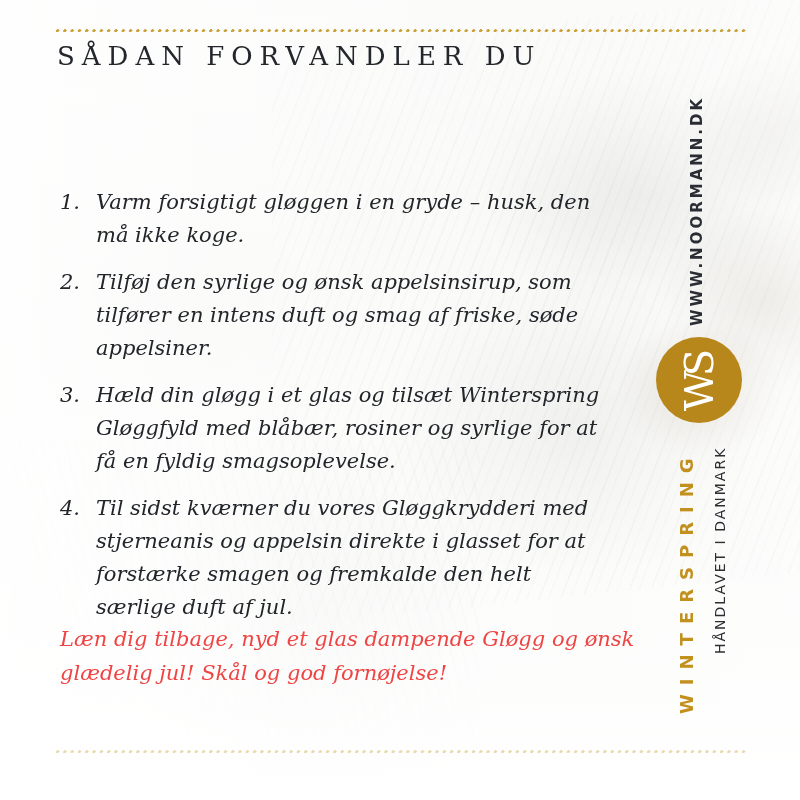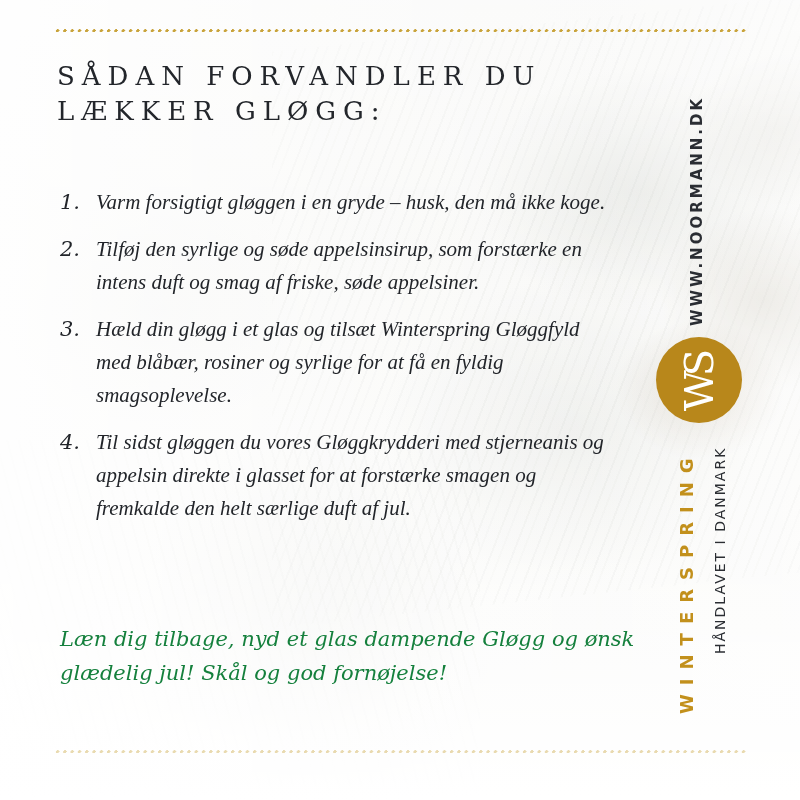--- a/index.html
+++ b/index.html
@@ -42,36 +42,36 @@
   
   .dots{
     position:absolute;left:55px;right:52px;height:6px;
     background-image:radial-gradient(1.6px circle at 2.7px 2.7px, #c9a43c 98%, rgba(201,164,60,0));
     background-size:7.3px 6px;background-repeat:repeat-x;
   }
   .dots-top{top:28px;}
   .dots-bottom{top:749px;opacity:.4;}
   
   .heading{
-    position:absolute;left:57px;top:59px;
+    position:absolute;left:57px;top:39px;
     color:#23262b;font-size:26px;line-height:35px;
     letter-spacing:7px;font-weight:400;
   }
   
   .steps{
     position:absolute;left:60px;top:186px;width:552px;
     font-style:italic;font-size:21px;line-height:33px;color:#22252a;
   }
   .step{display:flex;margin-bottom:14px;}
   .step-num{flex:none;width:36px;}
-  .step-text{flex:1;font-family:Liberation Serif, serif;}
+  .step-text{flex:1;}
   
   .closing{
     position:absolute;left:60px;top:622px;width:612px;
-    font-style:italic;font-size:21px;line-height:34px;color:#15803d;
+    font-style:italic;font-size:21px;line-height:34px;color:#ef4444;
   }
   
   .vtext{
     position:absolute;
     writing-mode:vertical-rl;transform:rotate(180deg);
     font-family:"DejaVu Sans", sans-serif;
     white-space:nowrap;
   }
   .website{
     left:688px;top:72px;height:254px;width:22px;
@@ -104,39 +104,38 @@
 
   <div class="bg-photo"></div>
   <div class="bg-needles"></div>
   <div class="bg-needles-low"></div>
   <div class="bg-veil"></div>
 
   <div class="dots dots-top"></div>
 
   <div class="heading">
     <div>SÅDAN FORVANDLER DU</div>
-    <div>LÆKKER GLØGG:</div>
   </div>
 
   <div class="steps">
     <div class="step">
       <span class="step-num">1.</span>
       <span class="step-text">Varm forsigtigt gløggen i en gryde – husk, den må ikke koge.</span>
     </div>
     <div class="step">
       <span class="step-num">2.</span>
-      <span class="step-text">Tilføj den syrlige og søde appelsinsirup, som forstærke en intens duft og smag af friske, søde appelsiner.</span>
+      <span class="step-text">Tilføj den syrlige og ønsk appelsinsirup, som tilfører en intens duft og smag af friske, søde appelsiner.</span>
     </div>
     <div class="step">
       <span class="step-num">3.</span>
       <span class="step-text">Hæld din gløgg i et glas og tilsæt Winterspring Gløggfyld med blåbær, rosiner og syrlige for at få en fyldig smagsoplevelse.</span>
     </div>
     <div class="step">
       <span class="step-num">4.</span>
-      <span class="step-text">Til sidst gløggen du vores Gløggkrydderi med stjerneanis og appelsin direkte i glasset for at forstærke smagen og fremkalde den helt særlige duft af jul.</span>
+      <span class="step-text">Til sidst kværner du vores Gløggkrydderi med stjerneanis og appelsin direkte i glasset for at forstærke smagen og fremkalde den helt særlige duft af jul.</span>
     </div>
   </div>
 
   <div class="closing">Læn dig tilbage, nyd et glas dampende Gløgg og ønsk glædelig jul! Skål og god fornøjelse!</div>
 
   <div class="vtext website">WWW.NOORMANN.DK</div>
 
   <div class="monogram-badge">
     <span class="monogram">WS</span>
   </div>

